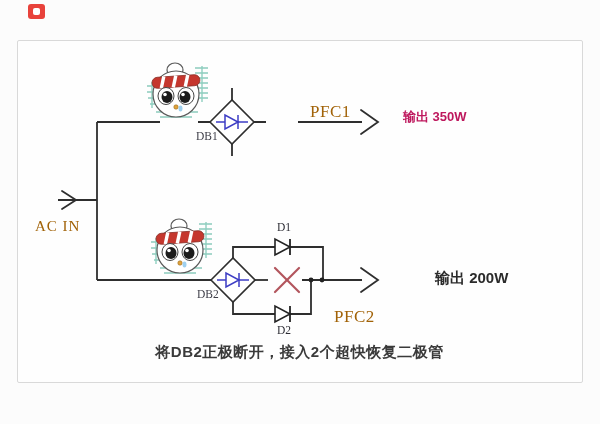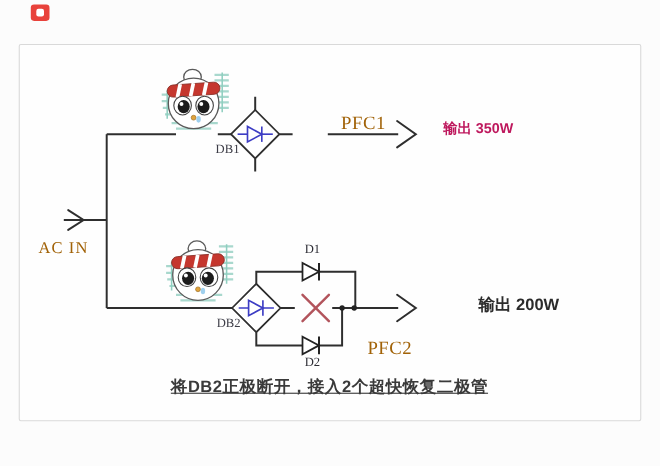--- a/index.html
+++ b/index.html
@@ -26,21 +26,21 @@
   .lbl-db1{left:196px;top:131px;font-size:11.5px;color:#3c3c46;}
   .lbl-db2{left:197px;top:289px;font-size:11.5px;color:#3c3c46;}
   .lbl-d1{left:277px;top:222px;font-size:11.5px;color:#2c2c34;}
   .lbl-d2{left:277px;top:325px;font-size:11.5px;color:#2c2c34;}
   .lbl-pfc1{left:310px;top:103px;font-size:17px;letter-spacing:0.5px;}
   .lbl-pfc2{left:334px;top:294px;font-size:17px;letter-spacing:0.5px;margin-top:14px;}
   .lbl-out1{left:403px;top:110px;font-size:13px;font-weight:bold;color:#be185d;}
   .lbl-out2{left:399px;top:270px;font-size:15px;font-weight:bold;color:#2b2b2b;padding-left:36px;}
   .lbl-caption{
     left:17px;top:344px;width:565px;text-align:center;
-    font-size:15px;font-weight:bold;color:#3a3a3a;letter-spacing:0.5px;text-decoration:underline;
+    font-size:15px;font-weight:bold;color:#3a3a3a;letter-spacing:0.5px;
   }
   #watermark{
     position:absolute;left:452px;top:384px;width:145px;height:32px;
   }
   #watermark .wm-text{
     position:absolute;left:35px;top:9px;font-size:15px;font-weight:bold;
     color:#c2c2c2;letter-spacing:1.5px;text-shadow:0 1px 0 #ffffff;
   }
 </style>
 </head>

